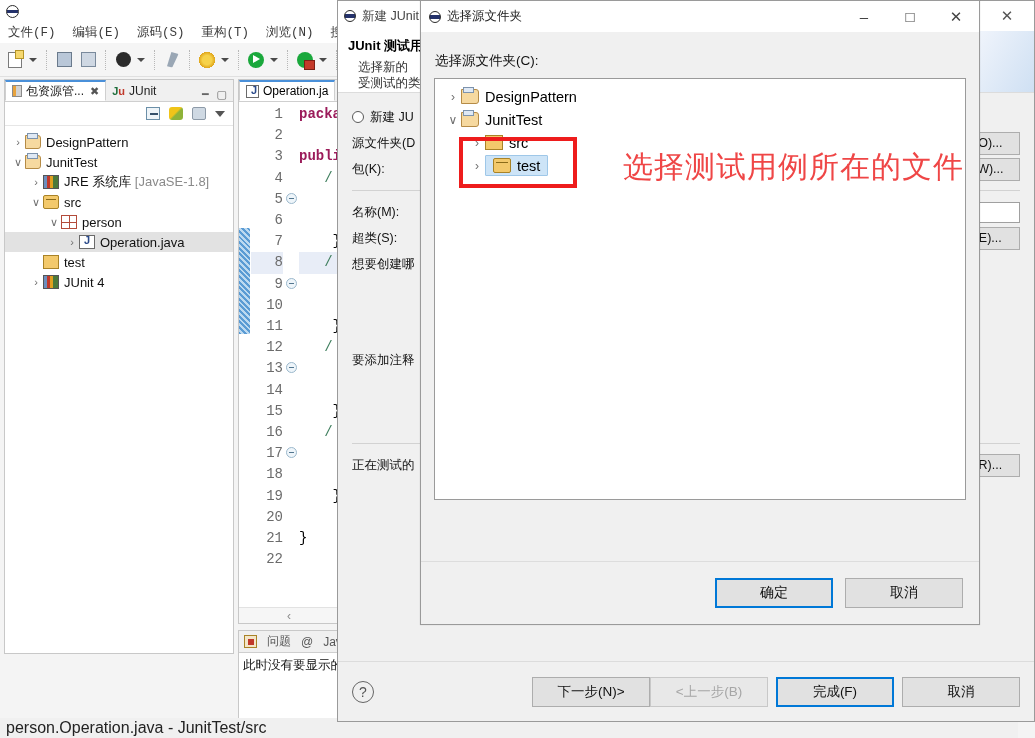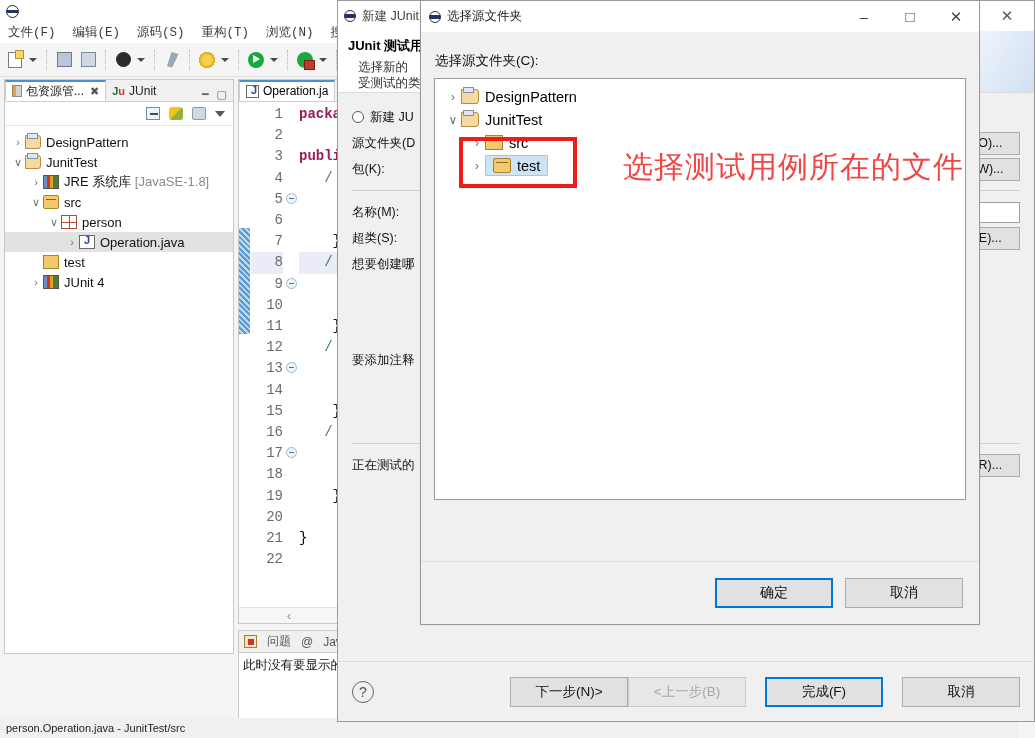--- a/index.html
+++ b/index.html
@@ -113,21 +113,21 @@
 
   
   #prob-view{position:absolute;left:238px;top:630px;width:210px;height:92px;background:#fff;border:1px solid #c8c8c8;}
   #prob-tabs{height:22px;background:#f0f0f0;display:flex;align-items:center;gap:10px;padding-left:5px;
     font-size:12px;color:#555;border-bottom:1px solid #cfcfcf;}
   .pr-ic{width:13px;height:13px;background:#f3e6c8;border:1px solid #a98327;position:relative;display:inline-block;}
   .pr-ic:after{content:"";position:absolute;left:3px;top:3px;width:6px;height:6px;background:#c0392b;}
   #prob-body{padding:4px 4px;font-size:12.5px;color:#111;}
 
   #status-bar{position:absolute;left:0;bottom:0;width:1018px;height:20px;background:#f0f0f0;
-    display:flex;align-items:center;padding-left:6px;font-size:11px;color:#222;}
+    display:flex;align-items:center;padding-left:6px;font-size:16px;color:#222;}
 
   
   #junit-wizard{position:absolute;left:337px;top:0;width:698px;height:722px;background:#f0f0f0;
     border:1px solid #9a9a9a;}
   #jw-title{height:30px;background:#fff;display:flex;align-items:center;padding:0 6px;}
   #jw-title .win-icon{width:12px;height:12px;}
   #jw-titletext{font-size:12.5px;color:#444;}
   #jw-winbtns{margin-left:auto;display:flex;align-items:center;gap:0;}
   .jw-wb{width:42px;height:29px;display:flex;align-items:center;justify-content:center;color:#555;font-size:15px;}
   #jw-header{height:62px;background:#fff;border-bottom:1px solid #dcdcdc;padding:6px 10px 0 10px;position:relative;}
@@ -147,21 +147,21 @@
   .jw-hr{height:1px;background:#d2d2d2;margin:8px 0;}
   #jw-footer{position:absolute;left:0;right:0;bottom:0;height:60px;background:#f0f0f0;border-top:1px solid #dcdcdc;
     display:flex;align-items:center;padding:0 14px;}
   #jw-help{width:22px;height:22px;border:1.5px solid #666;border-radius:50%;display:flex;
     align-items:center;justify-content:center;color:#555;font-size:14px;}
   #jw-btnrow{margin-left:auto;display:flex;align-items:center;gap:0;}
   .wbtn{height:30px;min-width:118px;background:#e1e1e1;border:1px solid #adadad;
     display:flex;align-items:center;justify-content:center;font-size:13.5px;color:#111;}
   .wbtn.disabled{color:#a6a6a6;background:#e8e8e8;border-color:#c8c8c8;}
   .wbtn.default{border:2px solid #0078d7;background:#e1e1e1;}
-  .wbtn.gap{margin-left:19px;}
+  .wbtn.gap{margin-left:8px;}
 
   
   #dlg{position:absolute;left:420px;top:0;width:560px;height:625px;background:#86efac;
     border:1px solid #9a9a9a;box-shadow:0 0 1px rgba(0,0,0,.2);}
   #dlg-title{height:31px;background:#fff;display:flex;align-items:center;padding-left:8px;}
   #dlg-title .win-icon{width:12px;height:12px;}
   #dlg-titletext{font-size:12.5px;color:#222;}
   #dlg-winbtns{margin-left:auto;display:flex;}
   .dlg-wb{width:46px;height:30px;display:flex;align-items:center;justify-content:center;color:#444;font-size:15px;}
   #dlg-body{position:relative;height:calc(100% - 31px);background:#f0f0f0;}

